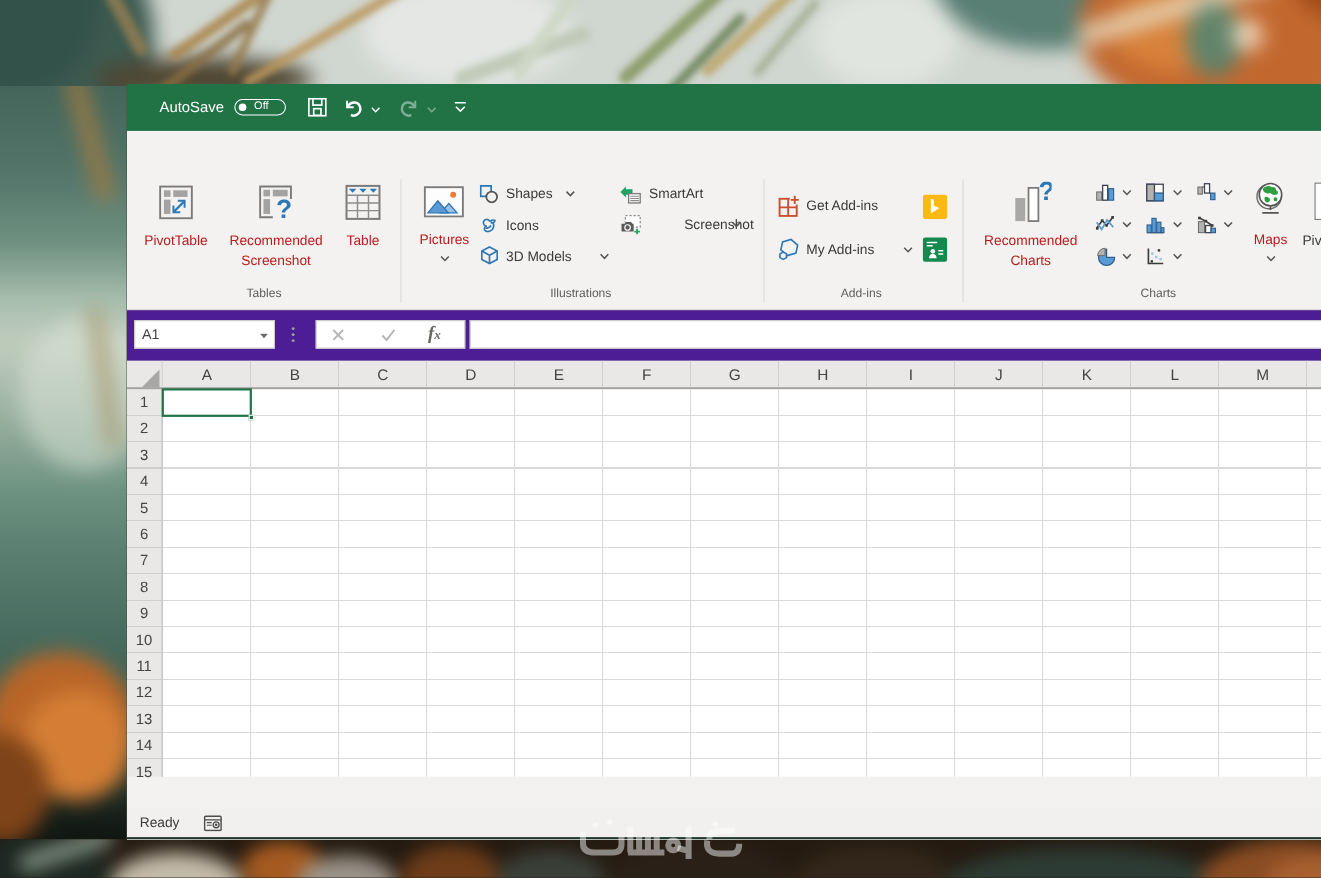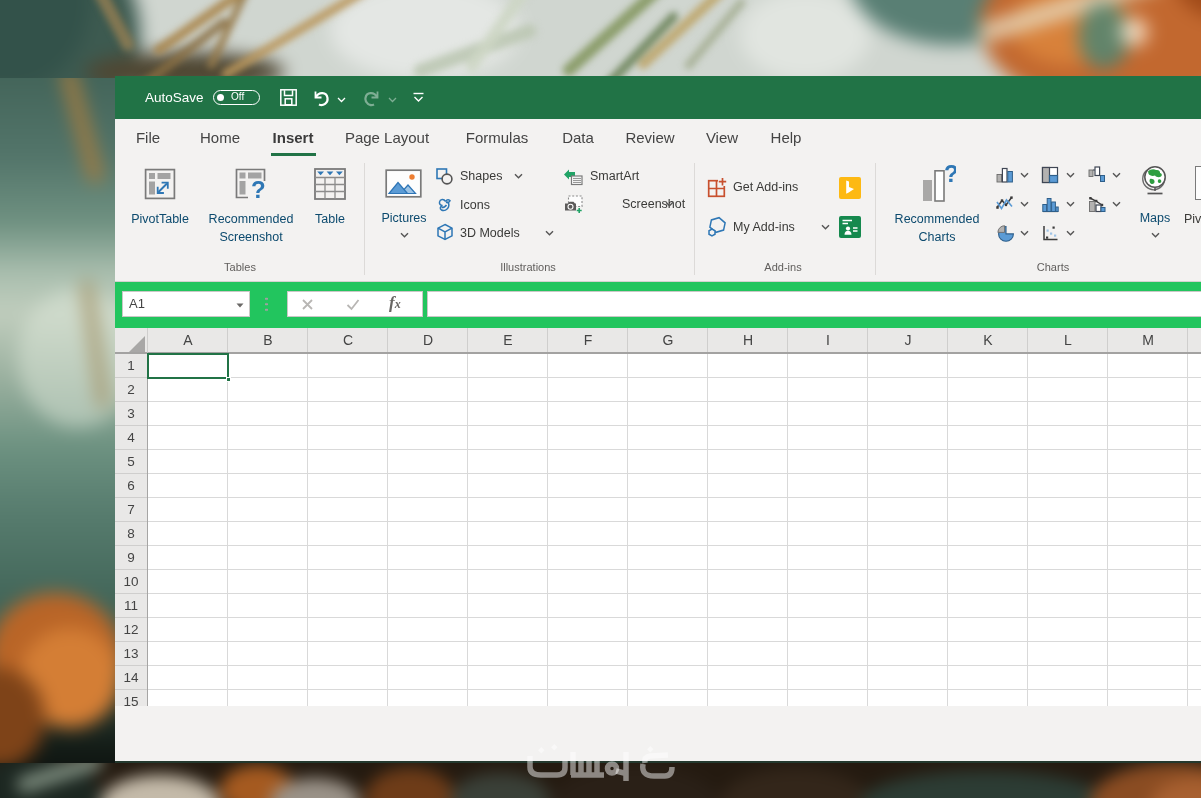--- a/index.html
+++ b/index.html
@@ -15,25 +15,25 @@
   .leaf { position:absolute; border-radius:12px; }
   
   #win { left:115px; top:76px; width:1086px; height:687px; background:#f3f2f1; overflow:hidden; border-bottom:2px solid #24392e;}
   .r { position:absolute; }
   #titlebar { left:0; top:0; width:1086px; height:43px; background:#217346; color:#fff;padding-left:37px; }
   #tabrow { left:0; top:43px; width:1086px; height:38px; background:#f3f2f1; }
   .tab { position:absolute; top:0; height:38px; line-height:38px; font-size:15px; color:#444; text-align:center; transform:translateX(-50%); }
   #ribbon { left:0; top:81px; width:1086px; height:125px; background:#f3f2f1; border-bottom:1px solid #d4d2d0; }
   .glabel { position:absolute; top:104px; font-size:11px; color:#605e5c; transform:translateX(-50%); }
   .gsep { position:absolute; top:6px; height:112px; width:1px; background:#dcdad8; }
-  .biglabel { position:absolute; font-size:12.5px; color:#0c4a6e; text-align:center; transform:translateX(-50%); white-space:nowrap; }
+  .biglabel { position:absolute; font-size:12.5px; color:#b91c1c; text-align:center; transform:translateX(-50%); white-space:nowrap; }
   .rowlabel { position:absolute; font-size:12.5px; color:#3a3a38; white-space:nowrap; }
   .chev { position:absolute; }
   
-  #fbar { left:0; top:206px; width:1086px; height:46px; background:#22c55e; }
+  #fbar { left:0; top:206px; width:1086px; height:46px; background:#4c1d95; }
   .wbox { position:absolute; background:#fff; border:1px solid #cac8c6; }
   
   #colhead { left:33px; top:252px; width:1053px; height:26px; background:#e9e8e7;
     background-image:repeating-linear-gradient(to right,transparent 0,transparent 79px,#cfcecd 79px,#cfcecd 80px);
     border-bottom:2px solid #a3a2a1; }
   .cl { position:absolute; top:0; width:80px; height:24px; line-height:25px; text-align:center; font-size:14px; color:#444; }
   #cornerbox { left:0; top:252px; width:33px; height:26px; background:#e9e8e7; border-right:1px solid #cfcecd; border-bottom:2px solid #a3a2a1; }
   #rowhead { left:0; top:278px; width:33px; height:352px; background:#e9e8e7;
     background-image:repeating-linear-gradient(to bottom,transparent 0,transparent 23px,#cfcecd 23px,#cfcecd 24px);
     border-right:1px solid #a6a5a4; }
@@ -134,32 +134,20 @@
         <path d="M17.2 10.2 C14 4.5 6.5 5 5.5 11 C4.7 16 10 19.5 14 17.5" stroke-width="2.2"></path>
       </svg>
       <svg class="r" style="left:273px;top:21px;opacity:.42;" width="9" height="6" viewBox="0 0 9 6" fill="none" stroke="#fff" stroke-width="1.3">
           <path d="M1 1 L4.5 4.5 L8 1"></path>
         </svg>
       <svg class="r" style="left:297px;top:15px;" width="13" height="13" viewBox="0 0 13 13" fill="none" stroke="#fff" stroke-width="1.4">
         <path d="M1.5 2.5 H11.5"></path>
           <path d="M2.5 6 L6.5 10 L10.5 6"></path>
       </svg>
     </div>
-    <div id="tabrow" class="r">
-      <div class="tab" style="left:33px;">File</div>
-      <div class="tab" style="left:105px;">Home</div>
-      <div class="tab" style="left:178px;font-weight:bold;color:#3b3b3b;">Insert</div>
-      <div class="tab" style="left:272px;">Page Layout</div>
-      <div class="tab" style="left:382px;">Formulas</div>
-      <div class="tab" style="left:463px;">Data</div>
-      <div class="tab" style="left:535px;">Review</div>
-      <div class="tab" style="left:607px;">View</div>
-      <div class="tab" style="left:671px;">Help</div>
-      <div class="r" style="left:156px;top:33.5px;width:45px;height:3.5px;background:#217346;"></div>
-    </div>
     <div id="ribbon" class="r">
 
       <svg class="r" style="left:29px;top:11px;" width="32" height="32" viewBox="0 0 32 32" fill="none">
         <rect x="1.6" y="1.6" width="28.8" height="28.8" stroke="#7a7a7a" stroke-width="1.7"></rect>
         <rect x="5" y="5" width="6" height="6" fill="#a3a3a3"></rect>
         <rect x="13.5" y="5" width="13" height="6" fill="#a3a3a3"></rect>
         <rect x="5" y="13.5" width="6" height="13" fill="#a3a3a3"></rect>
         <path d="M14.5 24 L23 15.5" stroke="#2e77b5" stroke-width="2"></path>
         <path d="M17.6 14.6 L23.8 14.6 L23.8 20.8" stroke="#2e77b5" stroke-width="1.8"></path>
         <path d="M19.9 25 L13.7 25 L13.7 18.8" stroke="#2e77b5" stroke-width="1.8"></path>
@@ -431,20 +419,30 @@
       <div class="rn" style="top:216px;">10</div>
         <div class="rn" style="top:240px;">11</div>
         <div class="rn" style="top:264px;">12</div>
       <div class="rn" style="top:288px;">13</div>
         <div class="rn" style="top:312px;">14</div>
         <div class="rn" style="top:336px;">15</div>
     </div>
     <div id="grid" class="r"></div>
     <div id="sel" class="r"></div>
     <div id="selhandle" class="r"></div>
+    <div id="statusbar" class="r">
+      <div class="r" style="left:12px;top:0;height:27px;line-height:27px;font-size:12.5px;color:#3a3a38;">Ready</div>
+      <svg class="r" style="left:70px;top:6px;" width="17" height="15" viewBox="0 0 17 15" fill="none">
+        <rect x="1" y="1" width="15" height="13" rx="1" stroke="#4e4d4b" stroke-width="1.3"></rect>
+        <path d="M1 4.3 H16" stroke="#4e4d4b" stroke-width="1.1"></path>
+        <path d="M3 6.8 H7.5 M3 9.2 H7.5" stroke="#4e4d4b" stroke-width="1"></path>
+        <circle cx="11.5" cy="8.8" r="2.7" fill="none" stroke="#4e4d4b" stroke-width="1.2"></circle>
+        <circle cx="11.5" cy="8.8" r="1.2" fill="#4e4d4b"></circle>
+      </svg>
+    </div>
   </div>
 
   <svg id="watermark" class="abs" style="left:520px;top:740px;" width="160" height="55" viewBox="0 0 160 55" fill="none" stroke="rgba(255,255,255,0.47)" stroke-width="5.5">
     <path d="M10,16 L10,27 Q10,35 21,35 L37,35 Q45,35 45,27.5 L45,20.5"></path>
     <rect x="19" y="8" width="4.6" height="4.6" transform="rotate(45 21.3 10.3)" fill="rgba(255,255,255,0.47)" stroke="none"></rect>
     <rect x="32" y="5" width="4.6" height="4.6" transform="rotate(45 34.3 7.3)" fill="rgba(255,255,255,0.47)" stroke="none"></rect>
     <path d="M53,12 L53,35 M61,21 L61,33 M69,21 L69,33 M77,21 L77,33 M51,35 L84,35"></path>
     <circle cx="92" cy="28.5" r="4.5"></circle>
     <path d="M96,31 L104,33 M106,12 L106,41"></path>
     <path d="M148,15 L130,16 Q124,17 125,23 M123,24 Q121,36 134,36 L145,36 Q152,36 152,27"></path>

